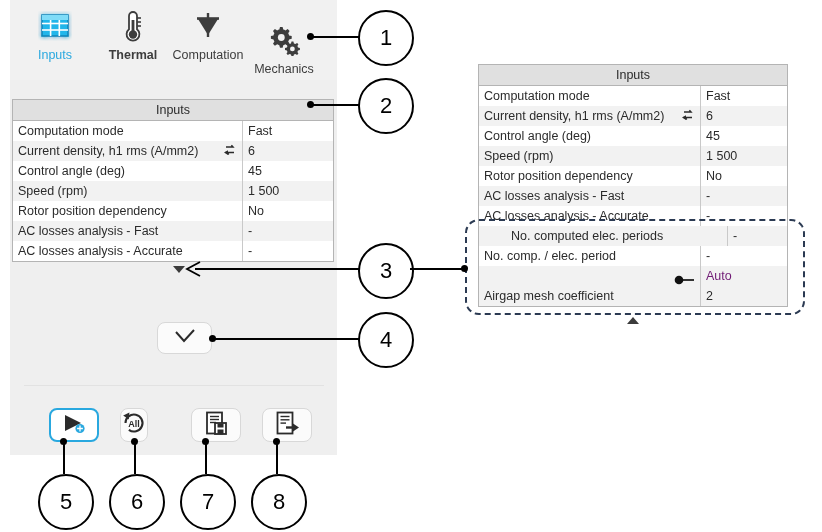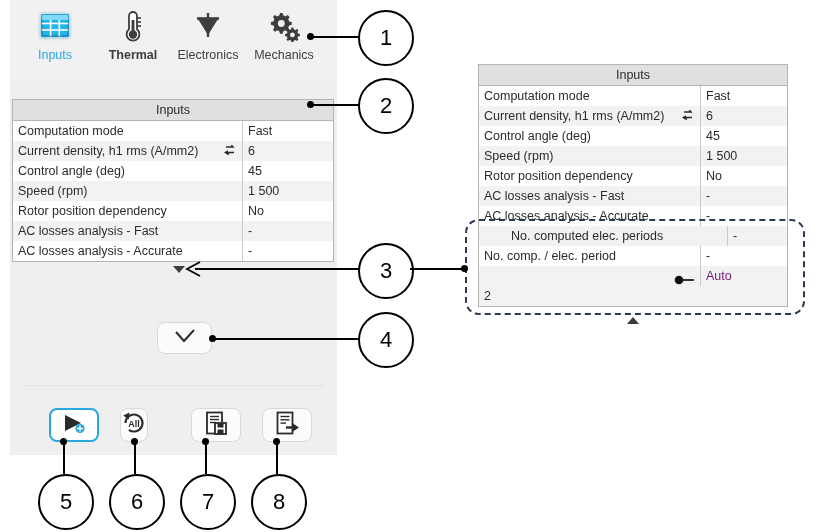--- a/index.html
+++ b/index.html
@@ -151,24 +151,24 @@
     </div>
 
     <div class="tab" style="left:161px;">
       <span class="ticon">
         <svg width="32" height="32" viewBox="0 0 32 32">
           <line x1="16" y1="3" x2="16" y2="27" stroke="#3d3d3d" stroke-width="2.4"></line>
           <polygon points="16,25 6,9 26,9" fill="#3d3d3d"></polygon>
           <line x1="5" y1="8.5" x2="27" y2="8.5" stroke="#3d3d3d" stroke-width="2.6"></line>
         </svg>
       </span>
-      <span class="tlabel">Electronics</span>
-    </div>
-
-    <div class="tab" style="left:237px;">
+      <span class="tlabel">Computation</span>
+    </div>
+
+    <div class="tab" style="left:237px;justify-content:flex-end;">
       <span class="ticon">
         <svg width="34" height="32" viewBox="0 0 34 32">
           <g fill="#3d3d3d">
             <path d="M13 3 l2.6 0 l.7 2.6 a7 7 0 0 1 2.1 .9 l2.3-1.4 l1.9 1.9 l-1.4 2.3 a7 7 0 0 1 .9 2.1 l2.6 .7 l0 2.6 l-2.6 .7 a7 7 0 0 1-.9 2.1 l1.4 2.3 l-1.9 1.9 l-2.3-1.4 a7 7 0 0 1-2.1 .9 l-.7 2.6 l-2.6 0 l-.7-2.6 a7 7 0 0 1-2.1-.9 l-2.3 1.4 l-1.9-1.9 l1.4-2.3 a7 7 0 0 1-.9-2.1 l-2.6-.7 l0-2.6 l2.6-.7 a7 7 0 0 1 .9-2.1 l-1.4-2.3 l1.9-1.9 l2.3 1.4 a7 7 0 0 1 2.1-.9 z"></path>
             <circle cx="14.3" cy="13.5" r="3.4" fill="#f1f1f1"></circle>
             <path d="M24.5 17.5 l1.9 0 l.5 1.9 a5 5 0 0 1 1.5 .6 l1.7-1 l1.3 1.3 l-1 1.7 a5 5 0 0 1 .6 1.5 l1.9 .5 l0 1.9 l-1.9 .5 a5 5 0 0 1-.6 1.5 l1 1.7 l-1.3 1.3 l-1.7-1 a5 5 0 0 1-1.5 .6 l-.5 1.9 l-1.9 0 l-.5-1.9 a5 5 0 0 1-1.5-.6 l-1.7 1 l-1.3-1.3 l1-1.7 a5 5 0 0 1-.6-1.5 l-1.9-.5 l0-1.9 l1.9-.5 a5 5 0 0 1 .6-1.5 l-1-1.7 l1.3-1.3 l1.7 1 a5 5 0 0 1 1.5-.6 z"></path>
             <circle cx="25.4" cy="24.9" r="2.4" fill="#f1f1f1"></circle>
           </g>
         </svg>
       </span>
@@ -350,20 +350,21 @@
           <circle cx="5" cy="5" r="4.3" fill="#111"></circle>
           <line x1="8" y1="5" x2="20" y2="5" stroke="#111" stroke-width="1.7"></line>
         </svg>
       </span>
     </div>
     <div class="tcell-val muted">Auto</div>
   </div>
 
 
   <div class="trow even">
+    <div class="tcell-label" style="width:222px;">Airgap mesh coefficient</div>
     <div class="tcell-val">2</div>
   </div>
 </div>
 
 <div class="abs" style="left:627px;top:317px;">
   <div class="tri-up"></div>
 </div>
 
 <div class="abs" id="dash-box" style="left:465px;top:219px;width:340px;height:96px;"></div>
 

